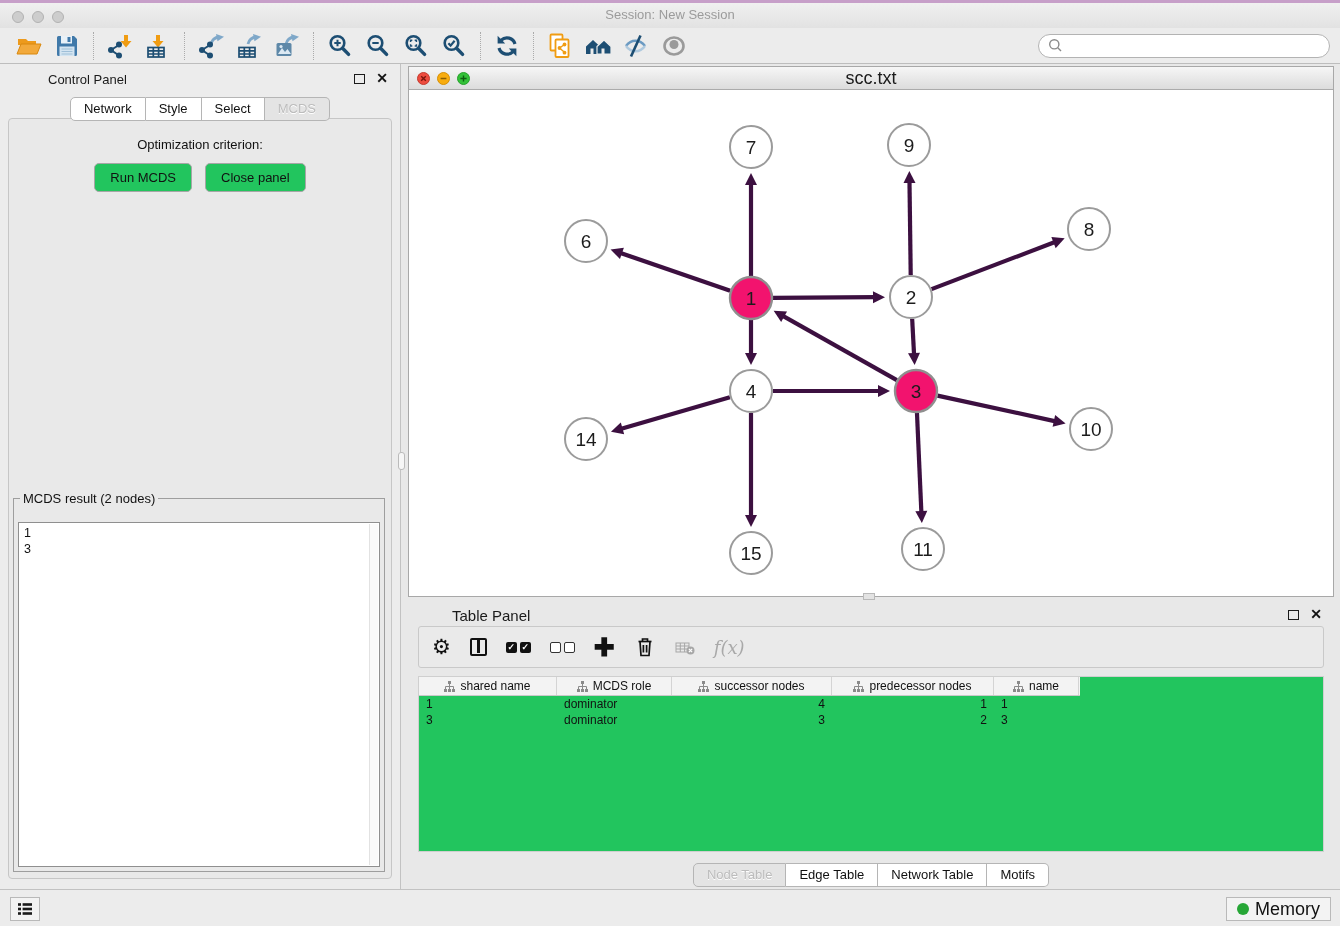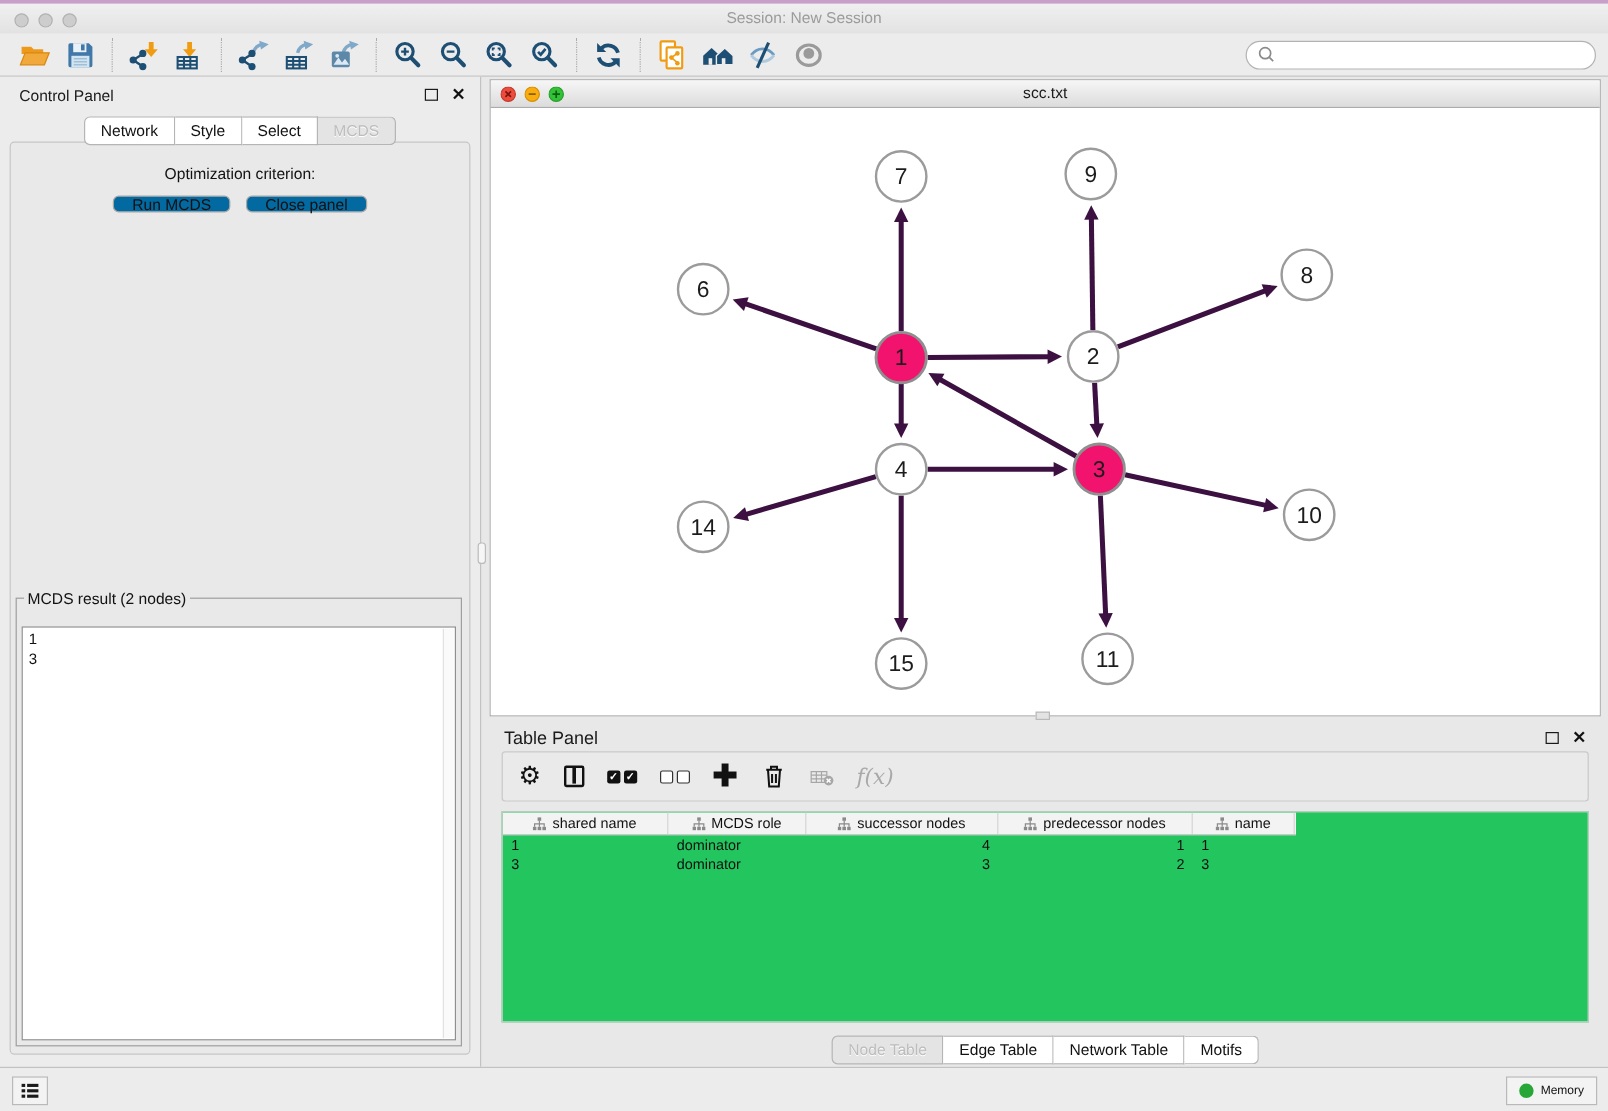--- a/index.html
+++ b/index.html
@@ -21,56 +21,56 @@
   .search{margin-left:auto;width:292px;height:24px;border:1px solid #b3b3b3;border-radius:13px;
     background:#fff;display:flex;align-items:center;padding:0 9px;}
   .search input{border:none;outline:none;flex:1;font-size:13px;background:transparent;font-family:inherit;}
 
   
   .main{position:absolute;top:64px;left:0;right:0;bottom:37px;background:#e8e8e8;}
 
   
   .control-panel{position:absolute;left:0;top:0;width:401px;height:100%;background:#ececec;
     border-right:1px solid #c2c2c2;}
-  .panel-head{height:26px;position:relative;}
+  .panel-head{height:26px;position:relative;margin-left:32px;}
   .panel-title{font-size:13px;color:#1a1a1a;padding:8px 0 0 16px;}
   .panel-ctrls{position:absolute;right:12px;top:9px;display:flex;gap:11px;align-items:center;}
   .float-icon{width:11px;height:10px;border:1.6px solid #1a1a1a;background:transparent;}
   .close-icon{font-size:14px;font-weight:bold;color:#111;line-height:11px;}
   .segbar{display:flex;justify-content:center;margin-top:7px;position:relative;z-index:2;}
   .seg{font-size:13px;padding:3px 13px 4px;background:#fff;border:1px solid #b5b5b5;border-left:none;
     color:#111;cursor:default;}
   .seg:first-child{border-left:1px solid #b5b5b5;border-radius:5px 0 0 5px;}
   .seg:last-child{border-radius:0 5px 5px 0;}
   .seg.selected{background:#e4e4e4;color:#bcbcbc;text-shadow:0 1px 0 #fff;}
   .cp-box{position:absolute;left:8px;right:8px;top:54px;bottom:10px;background:#e9e9e9;
     border:1px solid #c6c6c6;border-radius:4px;}
   .opt-label{margin-top:18px;text-align:center;font-size:13px;color:#111;}
   .dropdown{margin:8px auto 0;width:310px;height:23px;background:#fff;border:1px solid #a6a6a6;
     border-radius:5px;display:flex;align-items:center;font-size:13px;padding:0 26px 0 11px;position:relative;}
   .dd-arrows{position:absolute;right:7px;top:3px;}
   .btn-row{display:flex;justify-content:center;gap:13px;margin-top:11px;}
-  .btn{height:14px;background:#0369a1;border:1px solid #a6a6a6;border-radius:5px;font-size:13px;
+  .btn{height:29px;background:#22c55e;border:1px solid #a6a6a6;border-radius:5px;font-size:13px;
     padding:0 15px;display:flex;align-items:center;color:#111;}
   fieldset.resultbox{position:absolute;left:4px;right:6px;top:372px;bottom:6px;margin:0;
     border:1px solid #9e9e9e;padding:2px;background:#e9e9e9;}
   fieldset.resultbox legend{font-size:13px;color:#111;padding:0 3px;margin-left:4px;}
   .result-area{position:absolute;left:4px;right:4px;top:16px;bottom:4px;background:#fff;
     border:1px solid #8f8f8f;font-size:12.5px;color:#111;padding:2px 5px;line-height:16px;}
   .result-scroll{position:absolute;right:1px;top:1px;bottom:1px;width:9px;background:#fafafa;
     border-left:1px solid #e2e2e2;}
   .v-handle{position:absolute;left:398px;top:388px;width:7px;height:18px;background:#f6f6f6;
     border:1px solid #bbb;border-radius:3px;}
 
   
   .net-window{position:absolute;left:408px;top:2px;width:926px;height:531px;background:#fff;
     border:1px solid #a8a8a8;}
   .net-titlebar{height:23px;background:linear-gradient(#f6f6f6,#dcdcdc);border-bottom:1px solid #ababab;
     position:relative;}
-  .net-title{text-align:center;font-size:13px;line-height:22px;color:#1a1a1a;}
+  .net-title{text-align:center;font-size:18px;line-height:22px;color:#1a1a1a;}
   .net-lights{position:absolute;left:8px;top:5px;display:flex;gap:7px;}
   .canvas{position:absolute;left:0;right:0;top:23px;bottom:0;overflow:hidden;background:#fff;}
   .h-handle{position:absolute;left:454px;bottom:-4px;width:12px;height:7px;background:#e3e3e3;
     border:1px solid #b9b9b9;}
   .edge{cursor:pointer;}
   .node{cursor:pointer;}
   .node text{font-family:"Liberation Sans",sans-serif;}
 
   
   .table-panel{position:absolute;left:408px;top:536px;width:926px;height:289px;}
@@ -95,21 +95,21 @@
   .tr{display:flex;height:16px;align-items:center;}
   .td{font-size:12px;color:#111;padding:0 7px;white-space:nowrap;overflow:hidden;}
   .tp-tabs{position:absolute;left:0;right:0;top:263px;display:flex;justify-content:center;}
 
   
   .statusbar{position:absolute;bottom:0;left:0;right:0;height:37px;background:#ececec;
     border-top:1px solid #c2c2c2;}
   .sb-left-btn{position:absolute;left:10px;top:7px;width:30px;height:24px;background:#f3f3f3;
     border:1px solid #b9b9b9;display:flex;align-items:center;justify-content:center;}
   .memory-btn{position:absolute;right:9px;top:7px;height:24px;background:#f3f3f3;
-    border:1px solid #b9b9b9;display:flex;align-items:center;gap:6px;padding:0 10px;font-size:10px;color:#111;}
+    border:1px solid #b9b9b9;display:flex;align-items:center;gap:6px;padding:0 10px;font-size:18px;color:#111;}
   .green-dot{width:12px;height:12px;border-radius:50%;background:#27a737;}
 </style>
 </head>
 <body>
 
 <div class="titlebar">
   <div class="lights">
     <span class="light"></span>
     <span class="light"></span>
     <span class="light"></span>

